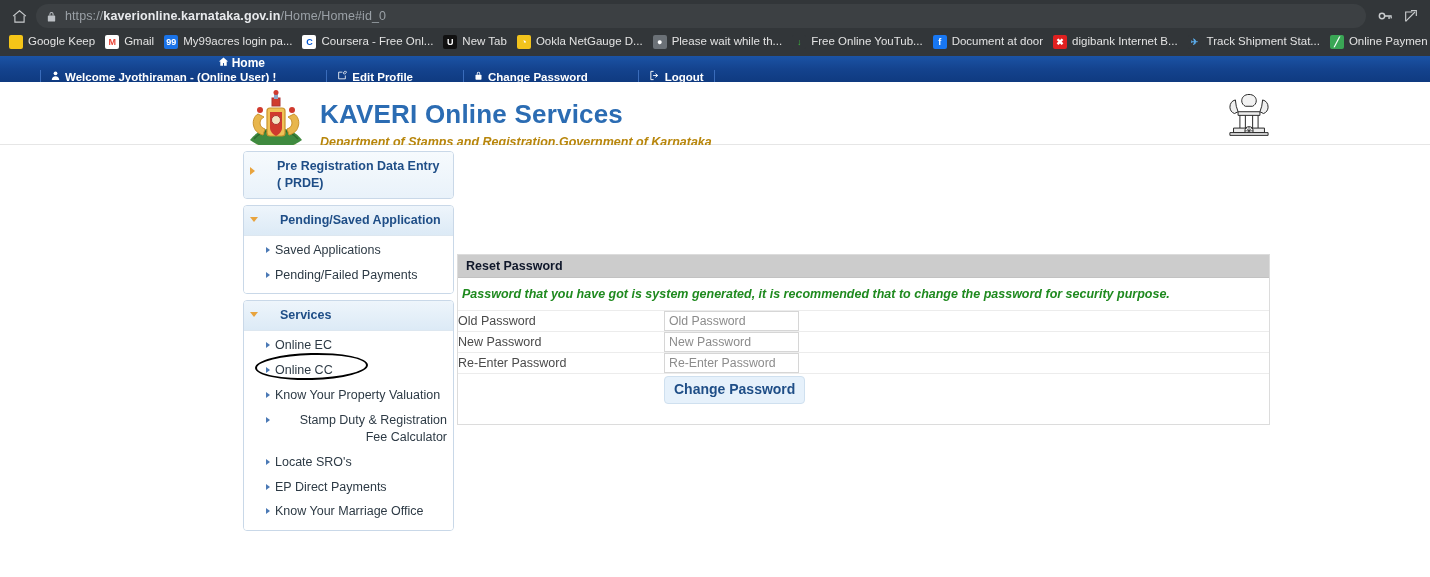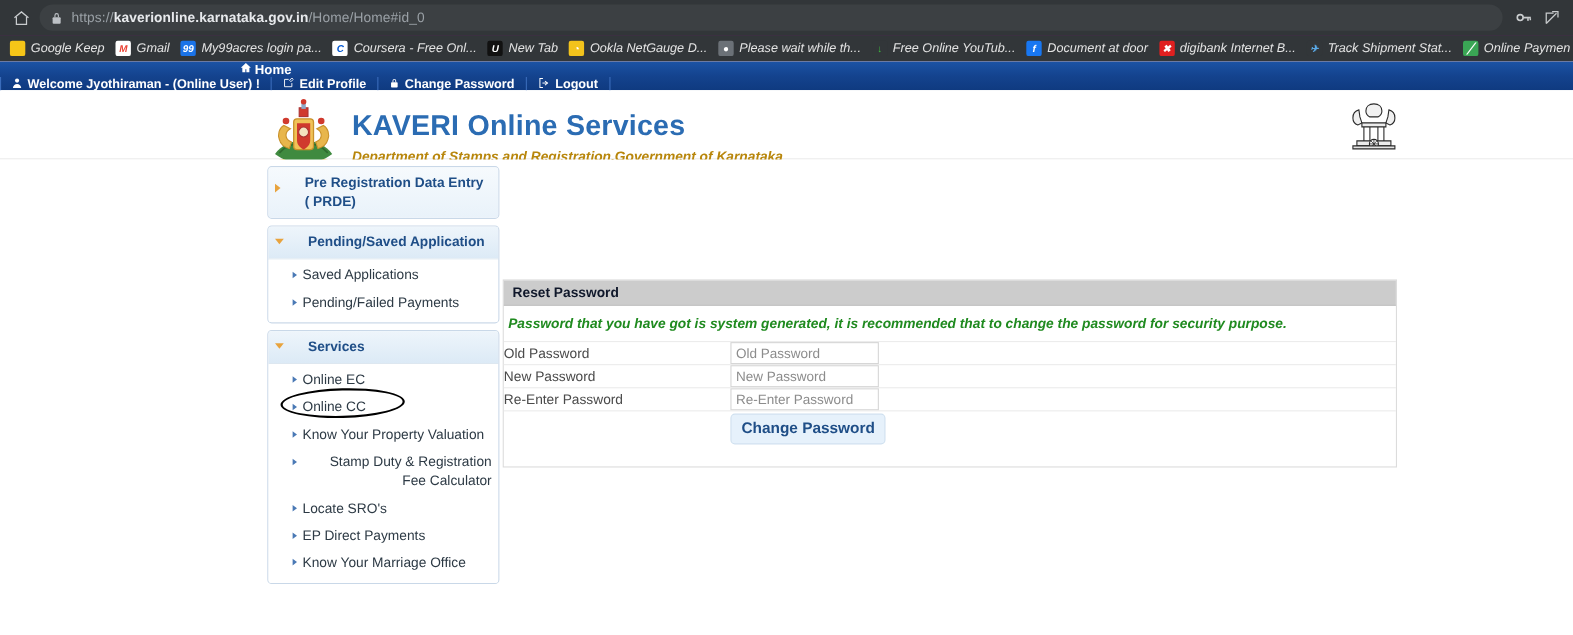--- a/index.html
+++ b/index.html
@@ -56,25 +56,23 @@
     height: 24px;
     background: #323639;
     display: flex;
     align-items: center;
     padding: 0 4px;
     overflow: hidden;
     white-space: nowrap;
   }
   .bookmark {
     display: flex;
-    align-items: center;
     padding: 1px 5px;
     flex: 0 0 auto;
     height: 20px;
-    font-style: italic;
   }
   .bm-icon {
     width: 14px; height: 14px;
     flex: 0 0 auto;
     margin-right: 5px;
     border-radius: 2px;
     display: flex;
     align-items: center;
     justify-content: center;
     font-size: 9px;
@@ -125,20 +123,21 @@
   .nav-item {
     display: flex;
     align-items: center;
     gap: 5px;
     padding: 0 10px;
     color: #ffffff;
     font-size: 11.5px;
     font-weight: bold;
     border-left: 1px solid #3a6cbb;
     white-space: nowrap;
+    margin-left: 40px;
   }
   .nav-item:last-child { border-right: 1px solid #3a6cbb; }
 
   
   #header-band {
     height: 63px;
     background: #ffffff;
     position: relative;
     border-bottom: 1px solid #e6e6e6;
     padding-left: 48px;

